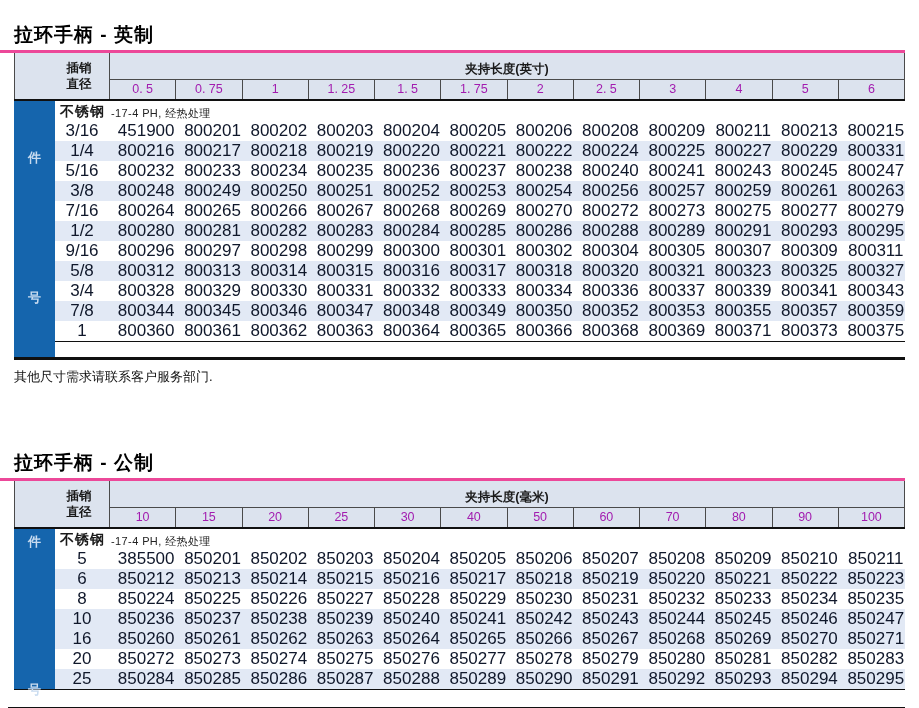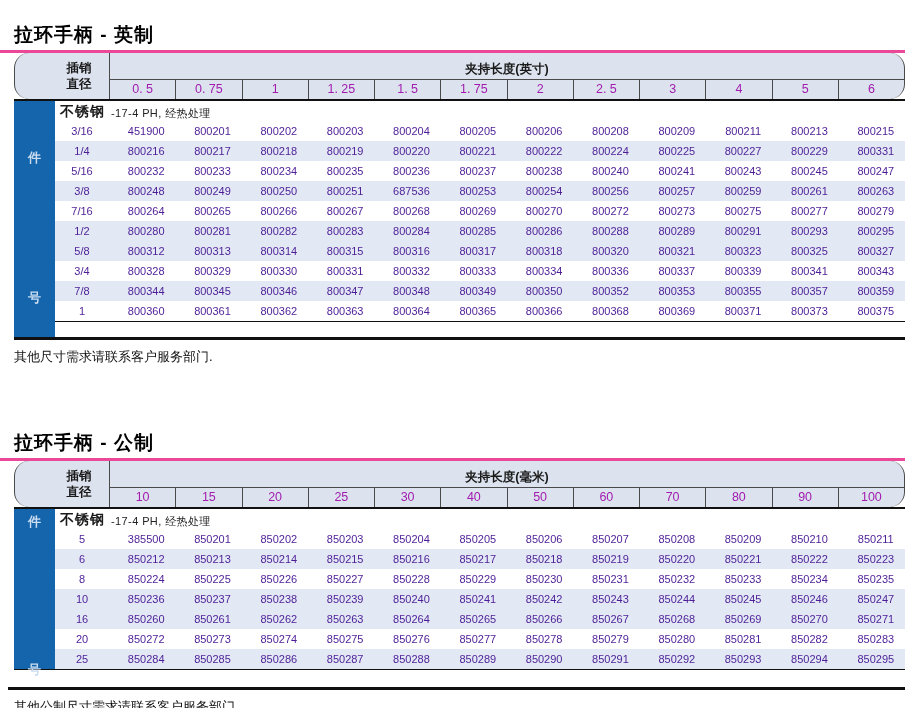--- a/index.html
+++ b/index.html
@@ -5,21 +5,21 @@
   html,body { margin:0; padding:0; }
   body {
     width:919px; height:708px; background:#ffffff; overflow:hidden;
     font-family:"Liberation Sans","DejaVu Sans",sans-serif; color:#1a1a1a;
   }
   .title-wrap { width:905px; border-bottom:3px solid #ec4899; padding:22px 0 2px 14px; box-sizing:border-box; }
   .title { margin:0; font-size:19px; font-weight:bold; letter-spacing:1px; color:#000; }
   .catalog-table { margin-left:14px; width:891px; box-sizing:border-box; }
 
   
-  .thead { display:flex; background:#dce3ee; border-left:1px solid #4a4a4a; border-right:1px solid #4a4a4a; box-sizing:border-box;border-radius:15px; }
+  .thead { display:flex; background:#dce3ee; border-left:1px solid #4a4a4a; border-right:1px solid #4a4a4a; box-sizing:border-box; }
   .pin-cell { width:95px; box-sizing:border-box; border-right:1px solid #4a4a4a;
               display:flex; flex-direction:column; justify-content:center; }
   .pin-cell .pin-line { font-size:12.5px; font-weight:bold; line-height:1.3; text-align:center; padding-left:34px; }
   .head-right { flex:1; display:flex; flex-direction:column;margin-top:6px; }
   .span-cell { height:20px; line-height:20px; text-align:center; font-size:12.5px; font-weight:bold; }
   .cols { display:flex; border-top:1px solid #4a4a4a; height:19px; }
   .col-cell { flex:1; text-align:center; font-size:12.5px; line-height:19px; border-left:1px solid #4a4a4a; color:#a21caf; }
   .col-cell:first-child { border-left:none; }
 
   
@@ -27,21 +27,21 @@
   .sidebar { width:41px; background:#1565ad; position:relative; flex-shrink:0; }
   .side-char { position:absolute; left:0; width:100%; text-align:center; color:#c9dcf0; font-size:13px; font-weight:bold; }
   .t-imperial .side-char-0 { top:48px; }
   .t-imperial .side-char-1 { top:188px; }
   .t-metric .side-char-0 { top:4px; }
   .t-metric .side-char-1 { top:152px; }
   .rows { flex:1; display:flex; flex-direction:column; }
   .material-row { height:20px; display:flex; align-items:flex-end; background:#fff; padding-left:5px; box-sizing:border-box; }
   .material-name { font-size:14px; font-weight:bold; letter-spacing:1px; }
   .material-spec { font-size:11px; margin-left:6px; letter-spacing:0.4px; color:#222; }
-  .data-row { height:20px; display:flex; font-size:11px; color:#4c1d95;gap:8px; }
+  .data-row { height:20px; display:flex; font-size:17px; color:#0f172a;gap:8px; }
   .data-row.striped { background:#e2e9f5; }
   .dia-cell { width:54px; text-align:center; line-height:20px; flex-shrink:0; }
   .part-cell { flex:1; text-align:center; line-height:20px; }
   .end-strip { border-top:1px solid #101010; height:15px; background:#fff; }
   .t-imperial .tbody { border-bottom:3px solid #101010; }
   .t-metric .tbody { border-bottom:1px solid #101010; }
 
   .bottom-gap { height:17px; }
   .bottom-rule { margin-left:8px; width:897px; border-top:3px solid #101010; }
 
@@ -134,21 +134,21 @@
             <div class="part-cell">800243</div>
             <div class="part-cell">800245</div>
             <div class="part-cell">800247</div>
           </div>
           <div class="data-row striped">
             <div class="dia-cell">3/8</div>
             <div class="part-cell">800248</div>
             <div class="part-cell">800249</div>
             <div class="part-cell">800250</div>
             <div class="part-cell">800251</div>
-            <div class="part-cell">687536</div>
+            <div class="part-cell">800252</div>
             <div class="part-cell">800253</div>
             <div class="part-cell">800254</div>
             <div class="part-cell">800256</div>
             <div class="part-cell">800257</div>
             <div class="part-cell">800259</div>
             <div class="part-cell">800261</div>
             <div class="part-cell">800263</div>
           </div>
           <div class="data-row">
             <div class="dia-cell">7/16</div>
@@ -172,20 +172,35 @@
             <div class="part-cell">800282</div>
             <div class="part-cell">800283</div>
             <div class="part-cell">800284</div>
             <div class="part-cell">800285</div>
             <div class="part-cell">800286</div>
             <div class="part-cell">800288</div>
             <div class="part-cell">800289</div>
             <div class="part-cell">800291</div>
             <div class="part-cell">800293</div>
             <div class="part-cell">800295</div>
+          </div>
+          <div class="data-row">
+            <div class="dia-cell">9/16</div>
+            <div class="part-cell">800296</div>
+            <div class="part-cell">800297</div>
+            <div class="part-cell">800298</div>
+            <div class="part-cell">800299</div>
+            <div class="part-cell">800300</div>
+            <div class="part-cell">800301</div>
+            <div class="part-cell">800302</div>
+            <div class="part-cell">800304</div>
+            <div class="part-cell">800305</div>
+            <div class="part-cell">800307</div>
+            <div class="part-cell">800309</div>
+            <div class="part-cell">800311</div>
           </div>
           <div class="data-row striped">
             <div class="dia-cell">5/8</div>
             <div class="part-cell">800312</div>
             <div class="part-cell">800313</div>
             <div class="part-cell">800314</div>
             <div class="part-cell">800315</div>
             <div class="part-cell">800316</div>
             <div class="part-cell">800317</div>
             <div class="part-cell">800318</div>

